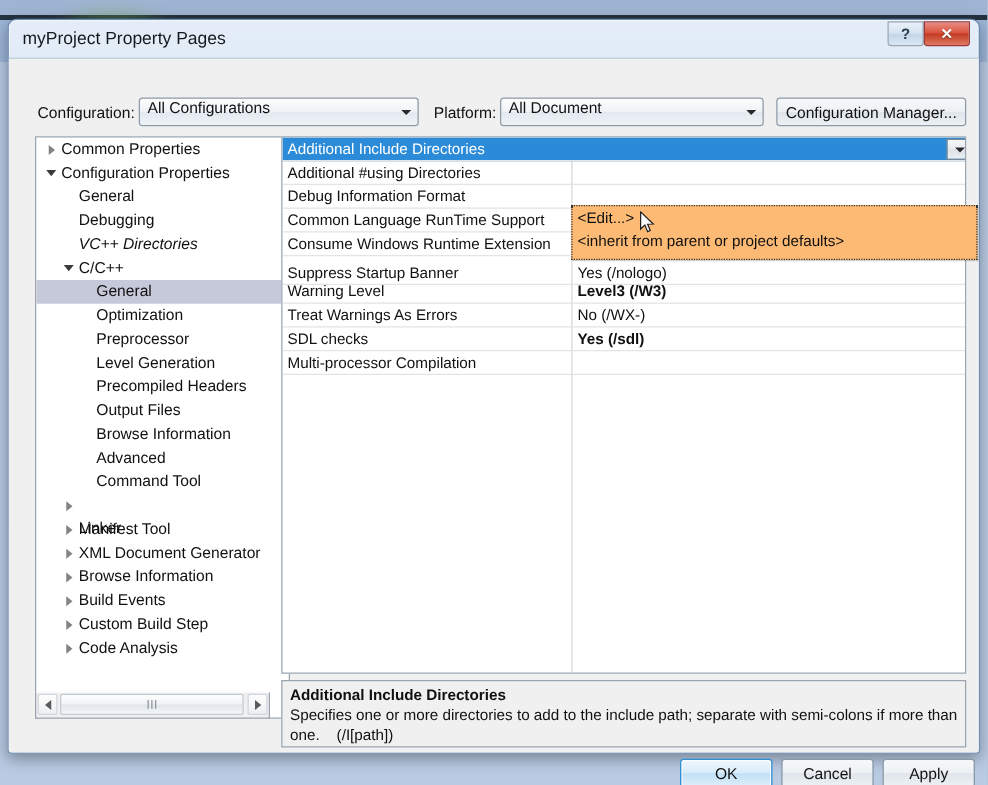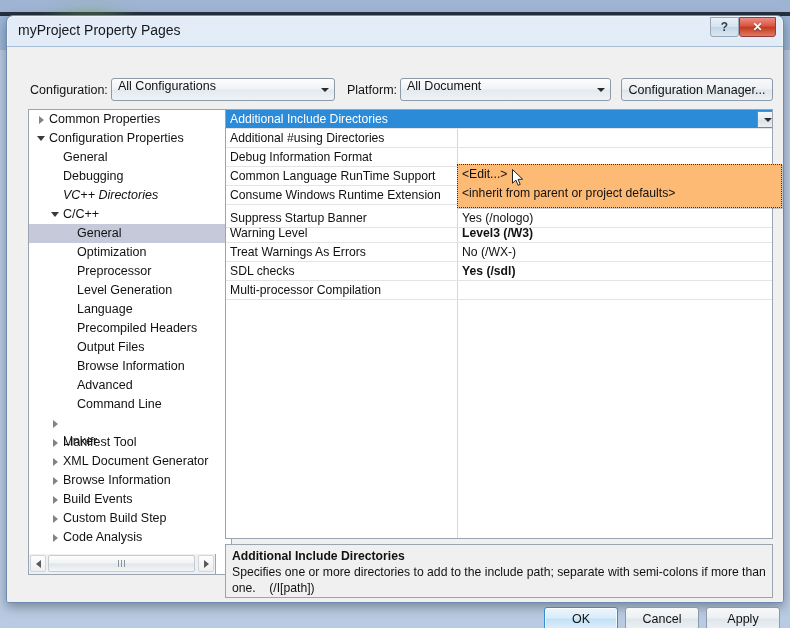--- a/index.html
+++ b/index.html
@@ -426,36 +426,33 @@
         <div class="tree-row">
           <span class="tree-label" style="left: 48px;">Optimization</span>
         </div>
         <div class="tree-row">
           <span class="tree-label" style="left: 48px;">Preprocessor</span>
         </div>
         <div class="tree-row">
           <span class="tree-label" style="left: 48px;">Level Generation</span>
         </div>
         <div class="tree-row">
-          <span class="tree-label" style="left: 48px;">Language</span>
-        </div>
-        <div class="tree-row">
           <span class="tree-label" style="left: 48px;">Precompiled Headers</span>
         </div>
         <div class="tree-row">
           <span class="tree-label" style="left: 48px;">Output Files</span>
         </div>
         <div class="tree-row">
           <span class="tree-label" style="left: 48px;">Browse Information</span>
         </div>
         <div class="tree-row">
           <span class="tree-label" style="left: 48px;">Advanced</span>
         </div>
         <div class="tree-row">
-          <span class="tree-label" style="left: 48px;">Command Line</span>
+          <span class="tree-label" style="left: 48px;">Command Tool</span>
         </div>
         <div class="tree-row">
           <span class="tree-arrow" style="left: 20px;">
             <span class="arr-c"></span>
           </span>
           <span class="tree-label" style="left: 34px; margin-top: 18px;">Linker</span>
         </div>
         <div class="tree-row">
           <span class="tree-arrow" style="left: 20px;">
             <span class="arr-c"></span>

